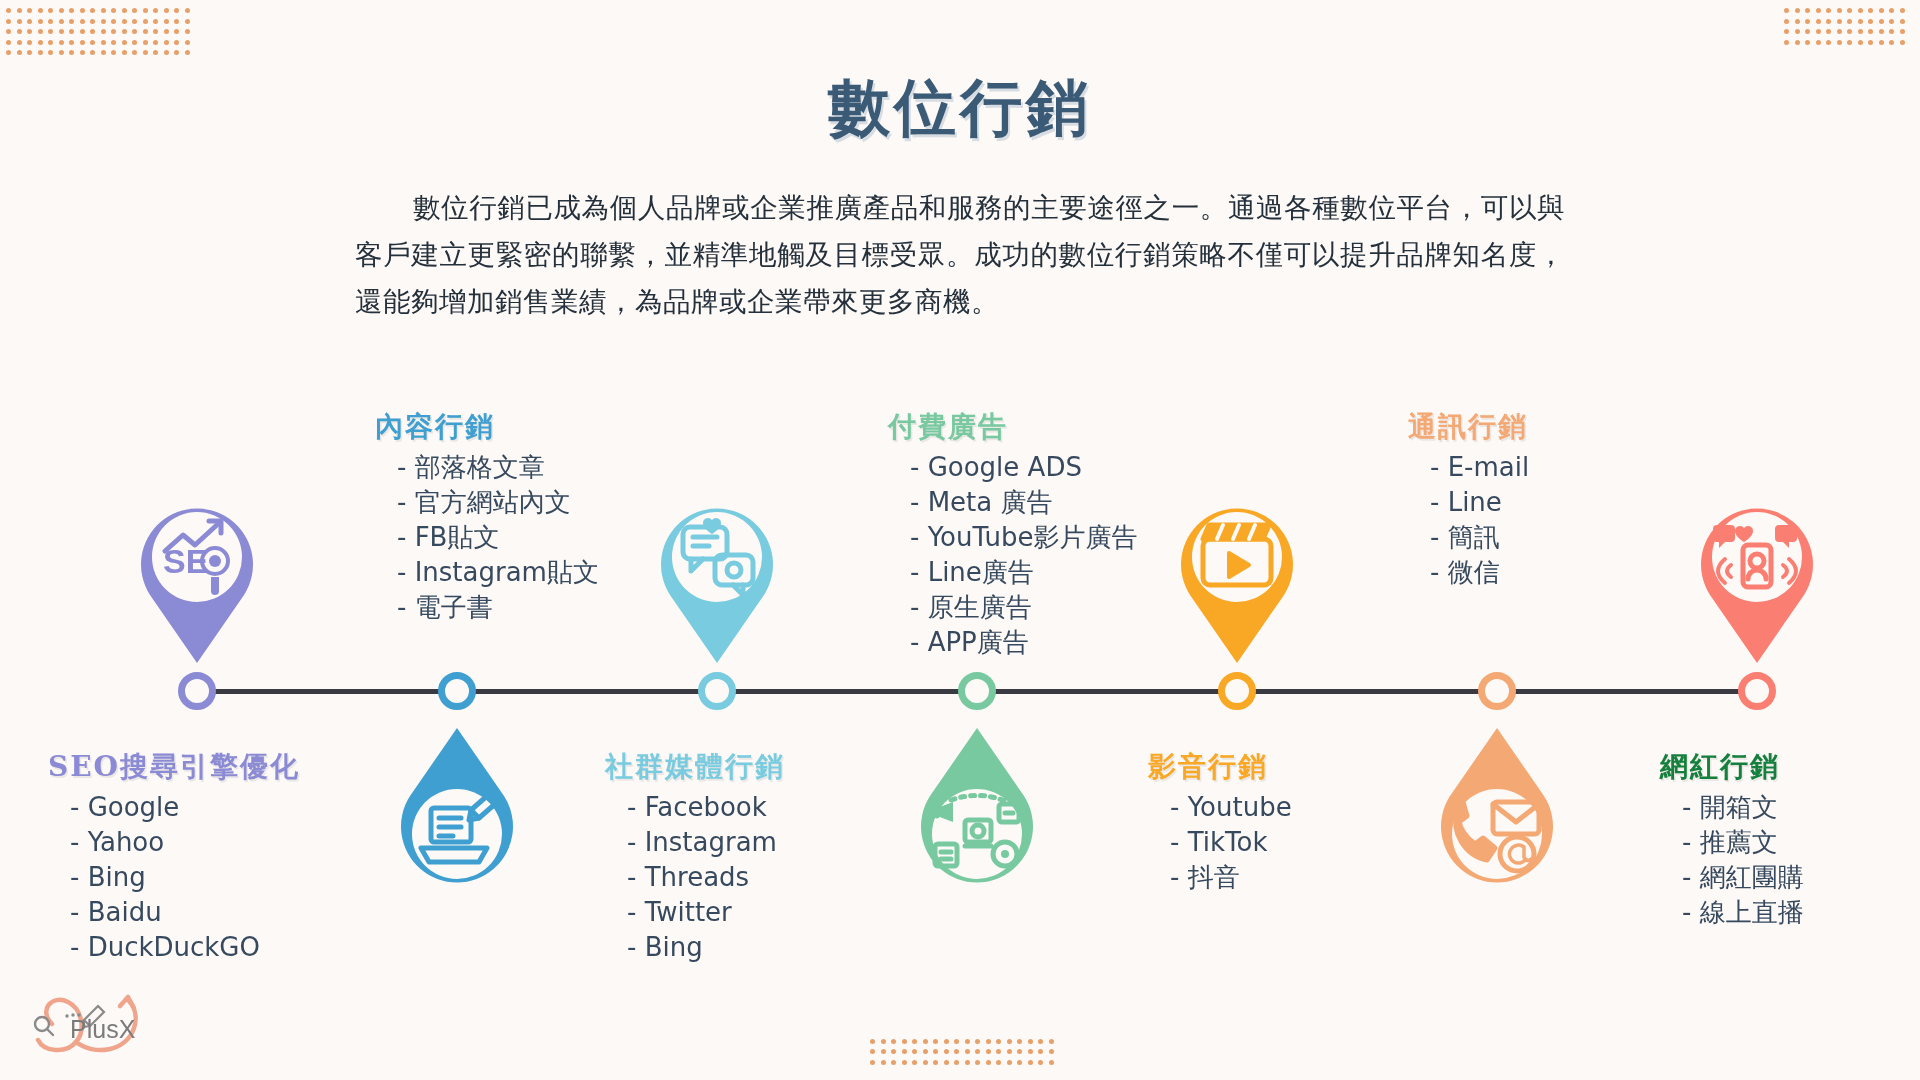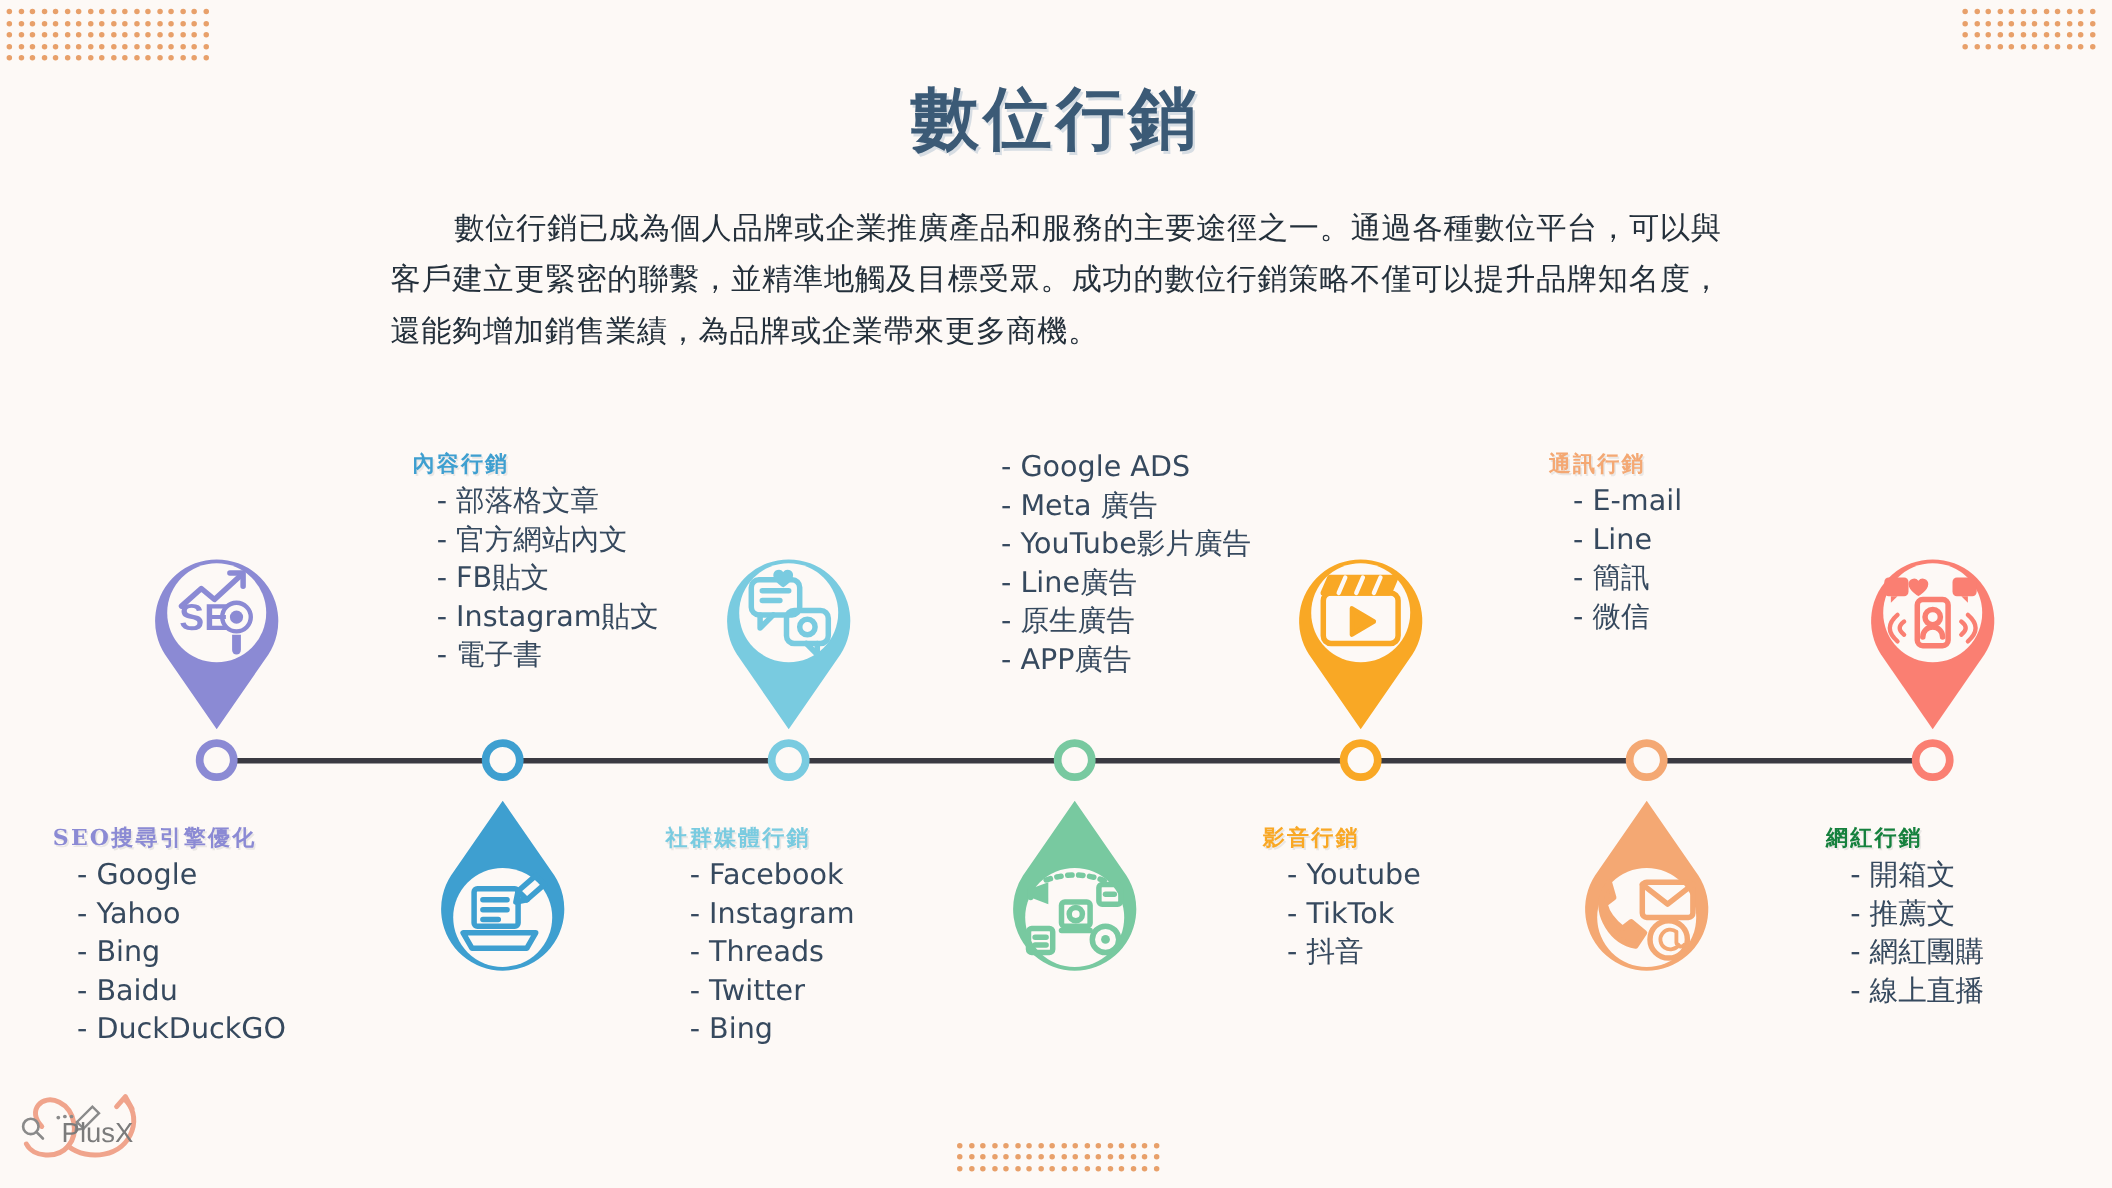--- a/index.html
+++ b/index.html
@@ -62,39 +62,39 @@
 
   
   .pin { position:absolute; width:150px; height:176px; transform:translateX(-50%); }
   .pin svg { width:150px; height:176px; display:block; }
 
   
   .block { position:absolute; }
   .block-h {
     font-family:"DejaVu Serif", serif;
     font-weight:bold;
-    font-size:20px;
+    font-size:28px;
     letter-spacing:2px;
     margin-bottom:4px;
     text-shadow:1.5px 2px 0 rgba(170,170,170,.22);
     white-space:nowrap;
   }
   .block ul { list-style:none; }
   .block li {
     font-family:"DejaVu Sans", sans-serif;
     font-size:26px;
     line-height:35px;
     color:#36495e;
     white-space:nowrap;
   }
   .block li::before { content:"- "; }
   .indent { padding-left:22px; }
 
   
-  .logo { position:absolute; left:8px; bottom:22px; width:140px; height:78px;text-align:center; }
+  .logo { position:absolute; left:22px; bottom:22px; width:140px; height:78px;text-align:center; }
   .logo svg { width:140px; height:78px; display:block; }
 </style>
 </head>
 <body>
 
 <div class="dots" id="dots-tl">
     <span style="background: rgb(232, 160, 106);"></span>
     <span style="background: rgb(232, 160, 106);"></span>
     <span style="background: rgb(232, 160, 106);"></span>
     <span style="background: rgb(232, 160, 106);"></span>
@@ -406,20 +406,21 @@
             <rect x="-42" y="10" width="22" height="22" rx="3"></rect>
             <path d="M-36 18 h10 M-36 25 h10"></path>
             <circle cx="28" cy="20" r="12"></circle>
             <circle cx="28" cy="20" r="4" fill="#78c9a0" stroke="none"></circle>
             <path d="M-26 -34 q30 -10 56 2" stroke-dasharray="4 6"></path>
           </g>
         </g>
       </svg>
     </div>
     <div class="block" style="top: 408px; left: 888px;">
+      <div class="block-h" style="color: rgb(120, 201, 160);">付費廣告</div>
       <ul class="indent">
         <li>Google  ADS</li>
         <li>Meta 廣告</li>
         <li>YouTube影片廣告</li>
         <li>Line廣告</li>
         <li>原生廣告</li>
         <li>APP廣告</li>
       </ul>
     </div>
     <div class="node" style="left: 1237px; border-color: rgb(249, 168, 37);"></div>

